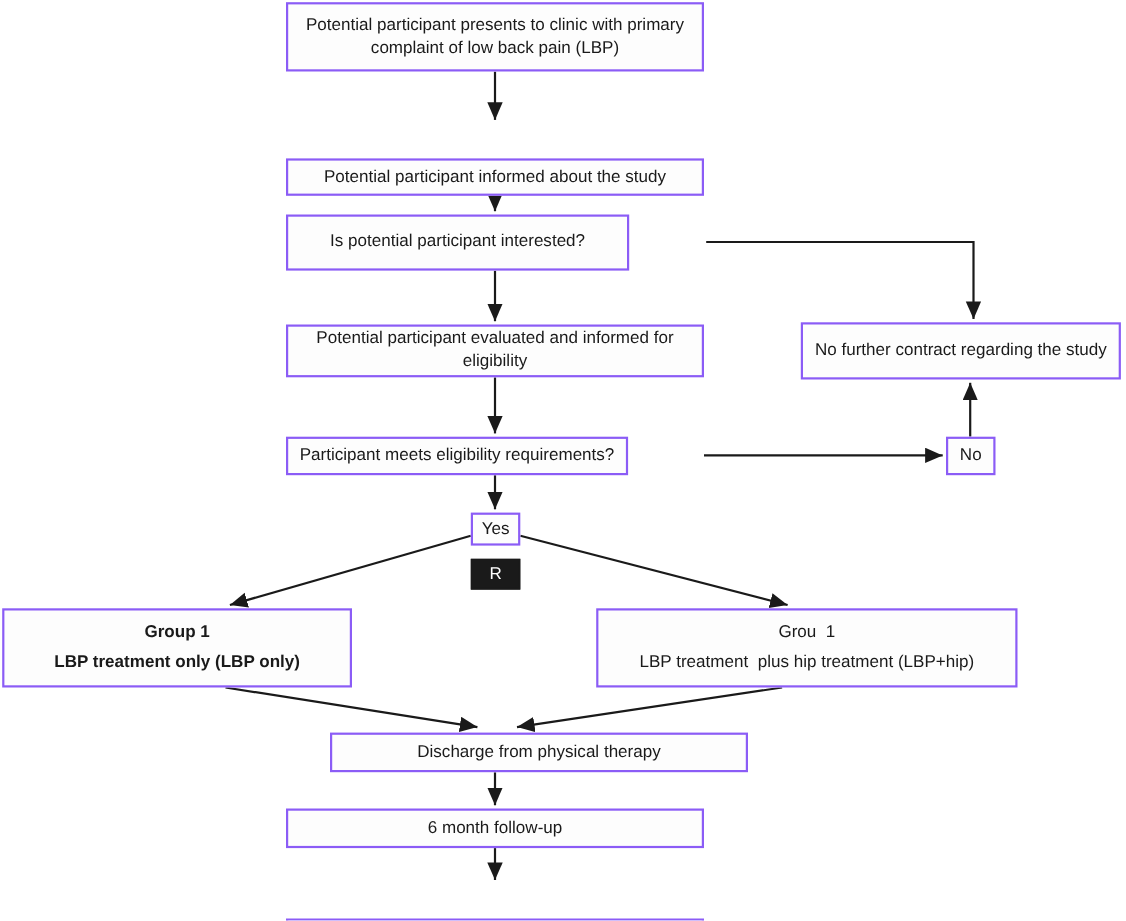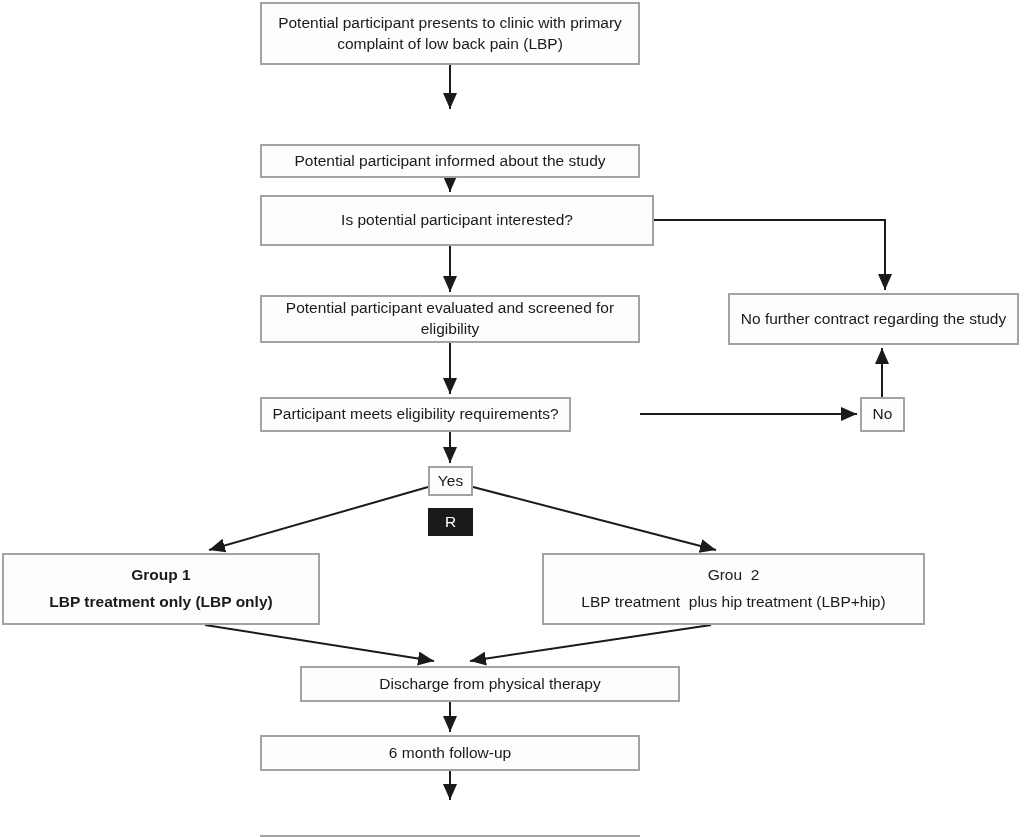--- a/index.html
+++ b/index.html
@@ -19,36 +19,36 @@
   #connectors {
     position: absolute;
     left: 0;
     top: 0;
     width: 1024px;
     height: 837px;
   }
   .node {
     position: absolute;
     box-sizing: border-box;
-    border: 2px solid #a3a3a3;
+    border: 2px solid #8b5cf6;
     background: #fdfdfd;
     display: flex;
     flex-direction: column;
     align-items: center;
     justify-content: center;
     text-align: center;
     font-size: 15.5px;
     line-height: 1.35;
     white-space: pre-wrap;
   }
   .node span { white-space: pre-wrap; }
   
   #node-present    { left: 260px; top: 2px;   width: 380px; height: 63px; }
   #node-informed   { left: 260px; top: 112px; width: 380px; height: 34px; margin-top: 32px; }
-  #node-interested { left: 260px; top: 195px; width: 394px; height: 51px; }
+  #node-interested { left: 260px; top: 195px; width: 312px; height: 51px; }
   #node-evaluated  { left: 260px; top: 295px; width: 380px; height: 48px; }
   #node-meets      { left: 260px; top: 397px; width: 311px; height: 35px; }
   #node-nocontact  { left: 728px; top: 293px; width: 291px; height: 52px; text-align: right; }
   #node-no         { left: 860px; top: 397px; width: 45px;  height: 35px; }
   #node-yes        { left: 428px; top: 466px; width: 45px;  height: 30px; }
   #node-random     { left: 428px; top: 508px; width: 45px;  height: 28px;
                      background: #1a1a1a; color: #ffffff; border-color: #1a1a1a; }
   #node-group1     { left: 2px;   top: 553px; width: 318px; height: 72px;
                      justify-content: space-between; padding: 10px 14px; font-weight: bold; }
   #node-group2     { left: 542px; top: 553px; width: 383px; height: 72px;
@@ -85,39 +85,39 @@
       <path d="M450,771 L450,800" marker-end="url(#ah)"></path>
     </g>
   </svg>
 
   <div class="node" id="node-present">Potential participant presents to clinic with primary complaint of low back pain (LBP)</div>
 
   <div class="node" id="node-informed">Potential participant informed about the study</div>
 
   <div class="node" id="node-interested">Is potential participant interested?</div>
 
-  <div class="node" id="node-evaluated">Potential participant evaluated and screened for eligibility</div>
+  <div class="node" id="node-evaluated">Potential participant evaluated and informed for eligibility</div>
 
   <div class="node" id="node-meets">Participant meets eligibility requirements?</div>
 
   <div class="node" id="node-nocontact">No further contract regarding the study</div>
 
   <div class="node" id="node-no">No</div>
 
   <div class="node" id="node-yes">Yes</div>
 
   <div class="node" id="node-random">R</div>
 
   <div class="node" id="node-group1">
     <span>Group 1</span>
     <span>LBP treatment only (LBP only)</span>
   </div>
 
   <div class="node" id="node-group2">
-    <span>Grou  2</span>
+    <span>Grou  1</span>
     <span>LBP treatment  plus hip treatment (LBP+hip)</span>
   </div>
 
   <div class="node" id="node-discharge">Discharge from physical therapy</div>
 
   <div class="node" id="node-followup6">6 month follow-up</div>
 
   <div class="node" id="node-followup12">12 month follow-up</div>
 
 </div>

